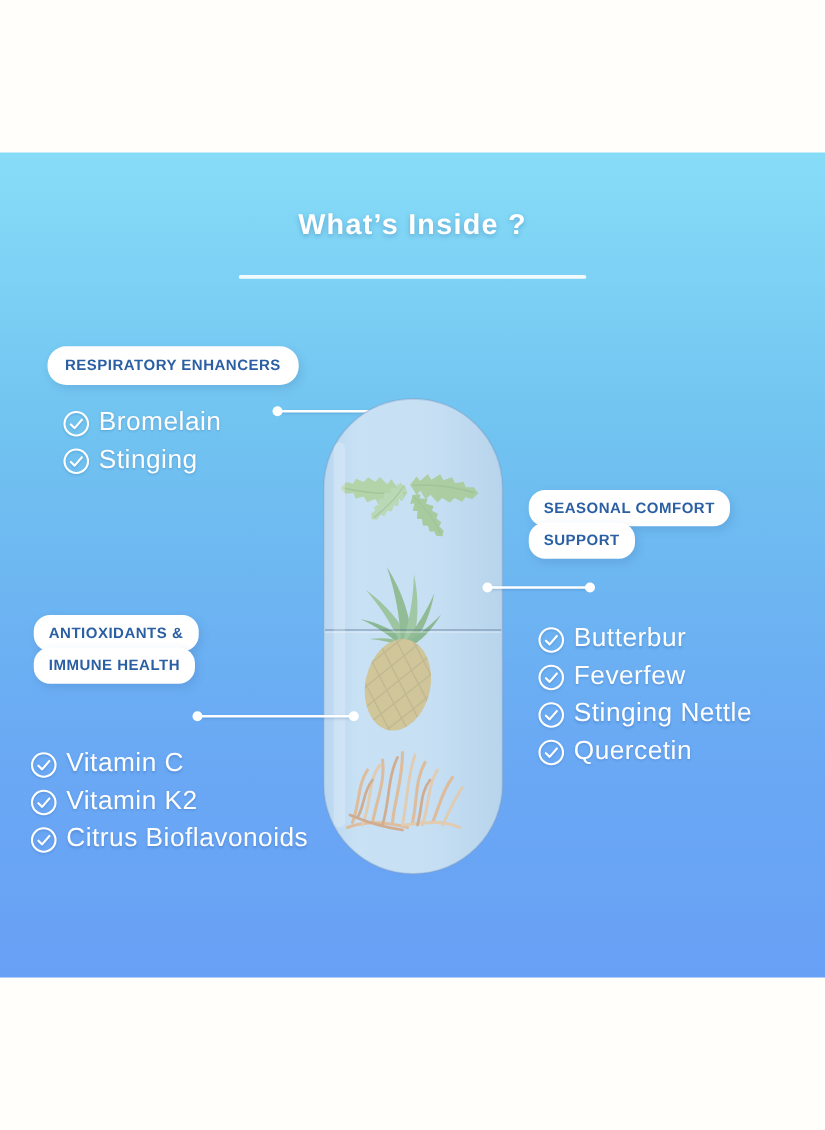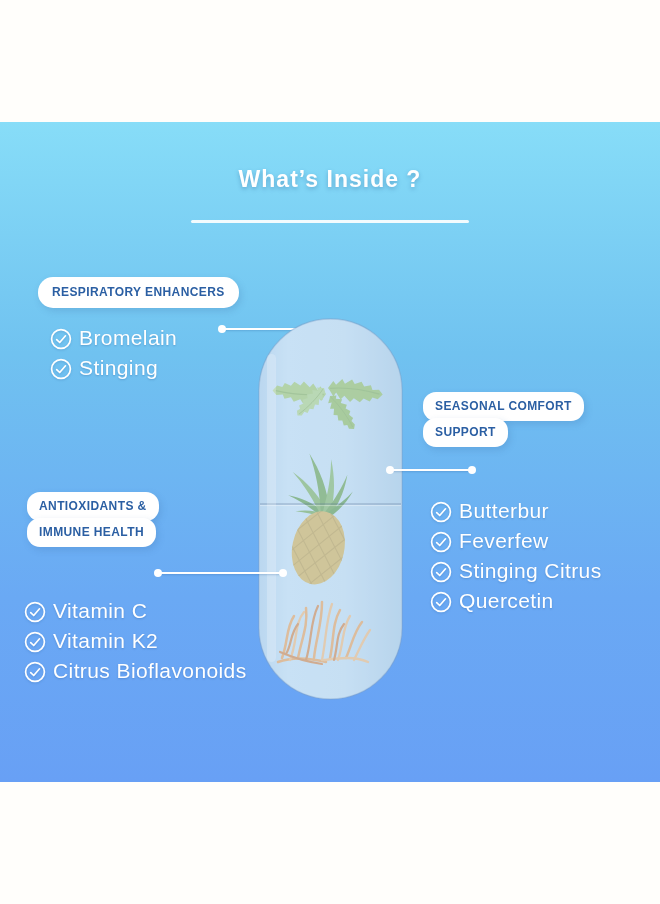--- a/index.html
+++ b/index.html
@@ -189,21 +189,21 @@
             <circle cx="11" cy="11" r="9.4"></circle>
             <path d="M6.7,11.6 L9.7,14.5 L15.5,7.8"></path>
           </svg>
         <span class="row-label">Feverfew</span>
       </div>
       <div class="row">
         <svg class="check" viewBox="0 0 22 22">
             <circle cx="11" cy="11" r="9.4"></circle>
             <path d="M6.7,11.6 L9.7,14.5 L15.5,7.8"></path>
           </svg>
-        <span class="row-label">Stinging Citrus</span>
+        <span class="row-label">Stinging Nettle</span>
       </div>
       <div class="row">
         <svg class="check" viewBox="0 0 22 22">
             <circle cx="11" cy="11" r="9.4"></circle>
             <path d="M6.7,11.6 L9.7,14.5 L15.5,7.8"></path>
           </svg>
         <span class="row-label">Quercetin</span>
       </div>
     </div>
 

